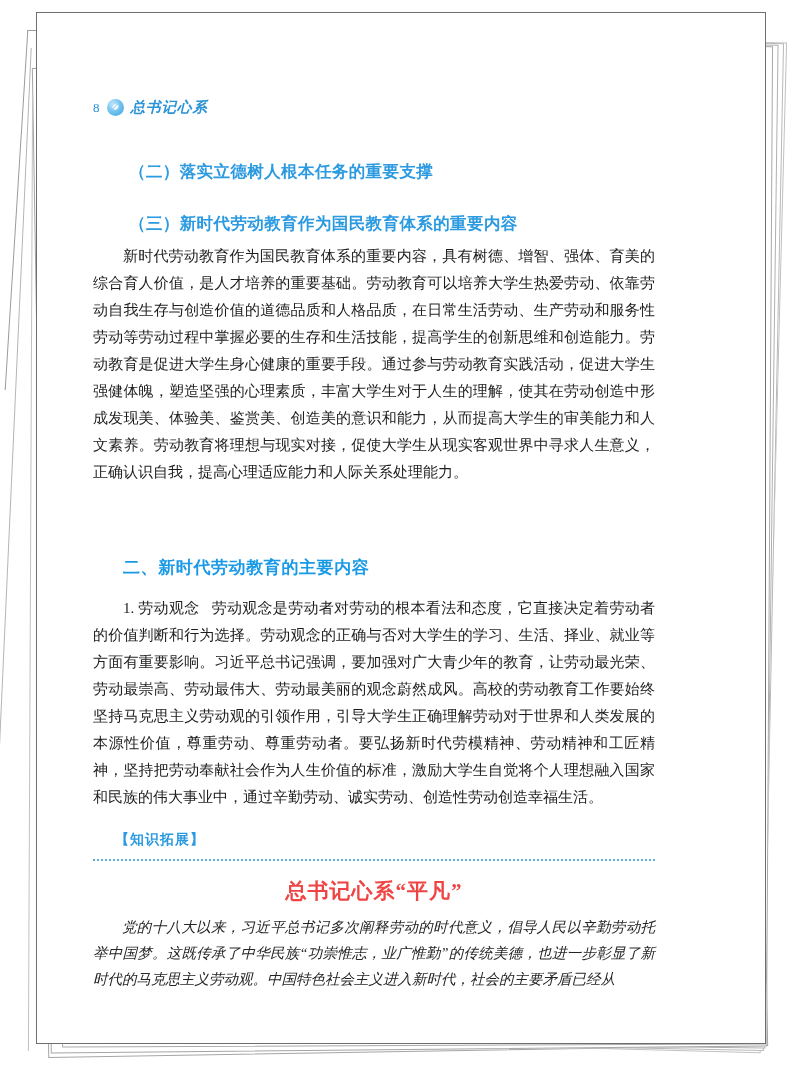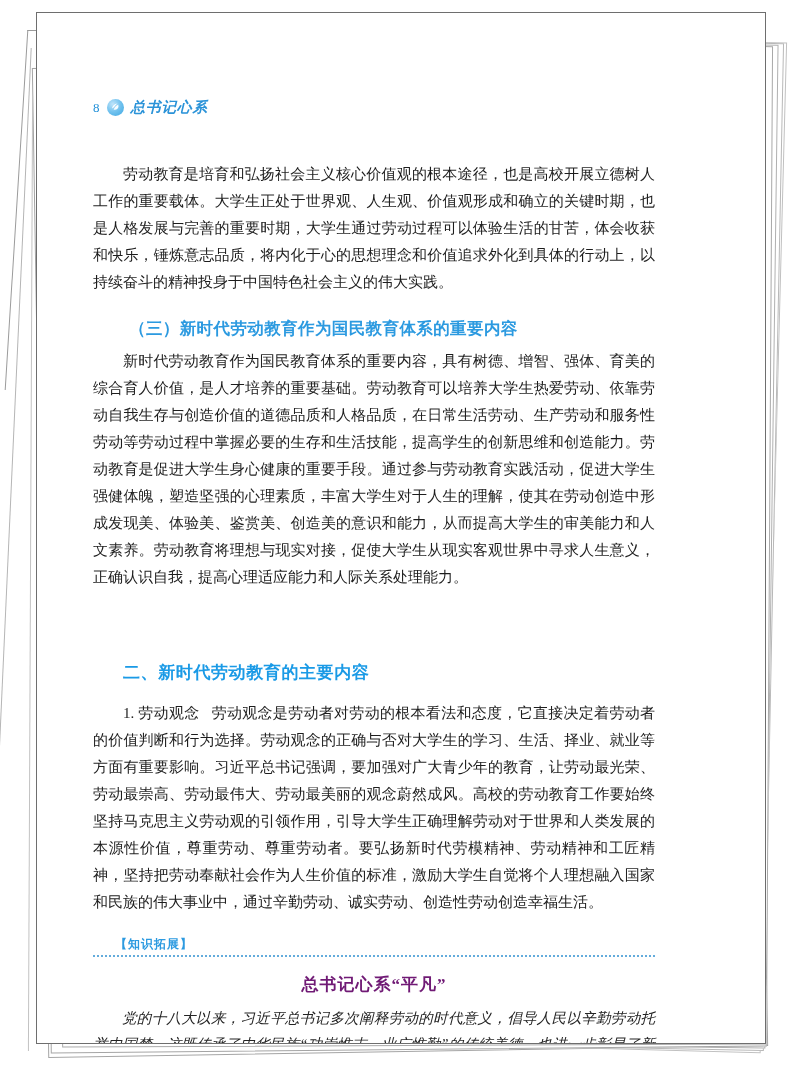--- a/index.html
+++ b/index.html
@@ -157,37 +157,37 @@
   .lead{ font-weight:400; }
   .gap-a{ height:16px; }
   .gap-b{ height:22px; }
 
   
   .kbox{ margin-top:20px; }
   .kbox-label{
     color:#2c9ae0;
     font-family:"Liberation Sans","DejaVu Sans",sans-serif;
     font-weight:700;
-    font-size:12px;
+    font-size:14px;
     padding-left:22px;
     letter-spacing:1px;
-    margin-bottom:2px;
+    margin-bottom:10px;
   }
   .kbox-rule{
     height:0;
     border-top:2px dotted #4a9ed6;
     margin:0 0 16px 0;
     opacity:.85;
   }
   .kbox-title{
     text-align:center;
     font-family:"Liberation Serif","DejaVu Serif",serif;
     font-weight:700;
-    font-size:17px;
-    color:#701a75;
+    font-size:21px;
+    color:#ef4444;
     letter-spacing:1px;
     margin-bottom:9px;
   }
   p.kt{
     font-family:"Liberation Serif","DejaVu Serif",serif;
     font-style:italic;
     font-size:14.5px;
     line-height:26px;
     color:#242424;
     text-align:justify;
@@ -226,21 +226,21 @@
                      M8.2 2.5 C6.4 3.6 4.6 5.4 3.6 7.5 C5.8 8.3 8.0 7.0 8.5 4.8 Z" fill="#ffffff" opacity="0.95"></path>
           </svg>
         </span>
         <span class="title">总书记心系</span>
       </div>
 
       <div class="body-col">
 
         <div style="height:30px"></div>
 
-        <p class="bt">劳动教育是培育和弘扬社会主义核心价值观的根本途径，也是高校开展立德树人工作的重要载体。大学生正处于世界观、人生观、价值观形成和确立的关键时期，也是人格发展与完善的重要时期，大学生通过劳动过程可以体验生活的甘苦，体会收获和快乐，锤炼意志品质，将内化于心的思想理念和价值追求外化到具体的行动上，以持续奋斗的精神投身于中国特色社会主义的伟大实践。</p>
+        <h3 class="h-sub">（二）落实立德树人根本任务的重要支撑</h3>
 
         <div class="gap-b"></div>
 
         <h3 class="h-sub">（三）新时代劳动教育作为国民教育体系的重要内容</h3>
         <p class="bt">新时代劳动教育作为国民教育体系的重要内容，具有树德、增智、强体、育美的综合育人价值，是人才培养的重要基础。劳动教育可以培养大学生热爱劳动、依靠劳动自我生存与创造价值的道德品质和人格品质，在日常生活劳动、生产劳动和服务性劳动等劳动过程中掌握必要的生存和生活技能，提高学生的创新思维和创造能力。劳动教育是促进大学生身心健康的重要手段。通过参与劳动教育实践活动，促进大学生强健体魄，塑造坚强的心理素质，丰富大学生对于人生的理解，使其在劳动创造中形成发现美、体验美、鉴赏美、创造美的意识和能力，从而提高大学生的审美能力和人文素养。劳动教育将理想与现实对接，促使大学生从现实客观世界中寻求人生意义，正确认识自我，提高心理适应能力和人际关系处理能力。</p>
 
         <div class="gap-b"></div>
 
         <h2 class="h-main">二、新时代劳动教育的主要内容</h2>
 

